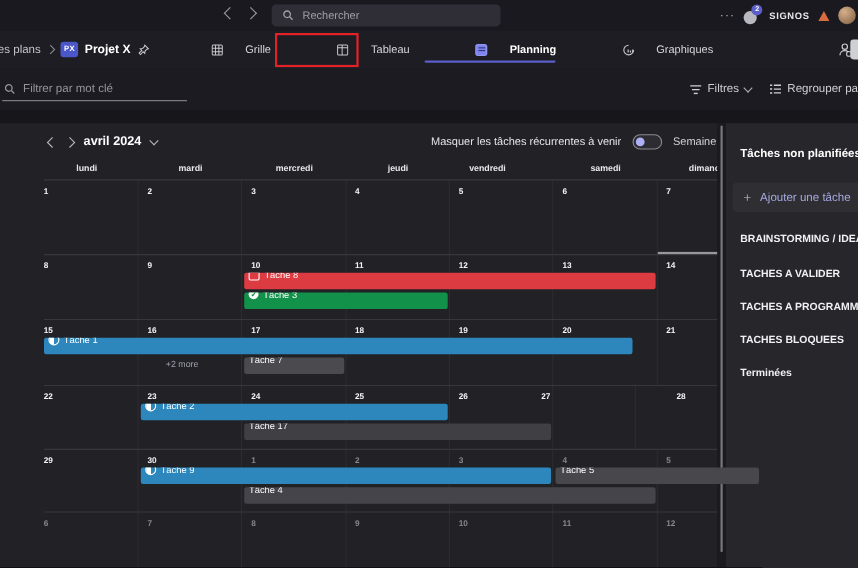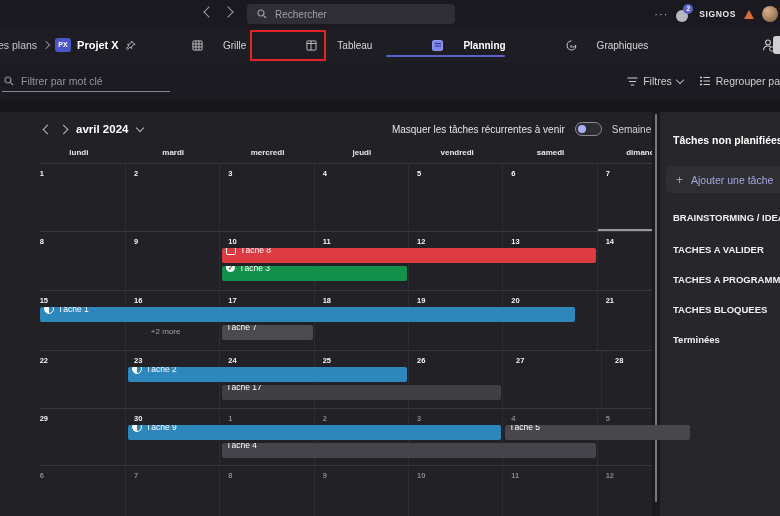--- a/index.html
+++ b/index.html
@@ -238,21 +238,21 @@
             </span>
           <span class="view-week">Semaine</span>
           <span class="view-month">Mois</span>
         </div>
       </div>
       <div class="day-headers">
           <span class="dayname" style="left: -8.3px; width: 94.333px;">lundi</span>
           <span class="dayname" style="left: 86.033px; width: 94.333px;">mardi</span>
           <span class="dayname" style="left: 180.366px; width: 94.333px;">mercredi</span>
           <span class="dayname" style="left: 274.699px; width: 94.333px;">jeudi</span>
-          <span class="dayname" style="left: 370px; width: 94.333px;">vendredi</span>
+          <span class="dayname" style="left: 356px; width: 94.333px;">vendredi</span>
           <span class="dayname" style="left: 463.365px; width: 94.333px;">samedi</span>
           <span class="dayname" style="left: 557.698px; width: 94.333px;">dimanche</span>
         </div>
       <div id="grid-root"></div>
     <div class="week" style="top: 63px; height: 68px;">
           <div class="cell" style="left: -8.3px; width: 94.333px;">
             <span class="num">1</span>
           </div>
           <div class="cell" style="left: 86.033px; width: 94.333px;">
             <span class="num">2</span>
@@ -329,21 +329,21 @@
           </div>
           <div class="cell" style="left: 180.366px; width: 94.333px;">
             <span class="num">24</span>
           </div>
           <div class="cell" style="left: 274.699px; width: 94.333px;">
             <span class="num">25</span>
           </div>
           <div class="cell" style="left: 369.032px; width: 94.333px;">
             <span class="num">26</span>
           </div>
-          <div class="cell" style="left: 468px; width: 94.333px;">
+          <div class="cell" style="left: 444px; width: 94.333px;">
             <span class="num">27</span>
           </div>
           <div class="cell" style="left: 567px; width: 94.333px;">
             <span class="num">28</span>
           </div>
         </div>
         <div class="week" style="top: 308px; height: 57px;">
           <div class="cell" style="left: -8.3px; width: 94.333px;">
             <span class="num">29</span>
           </div>

